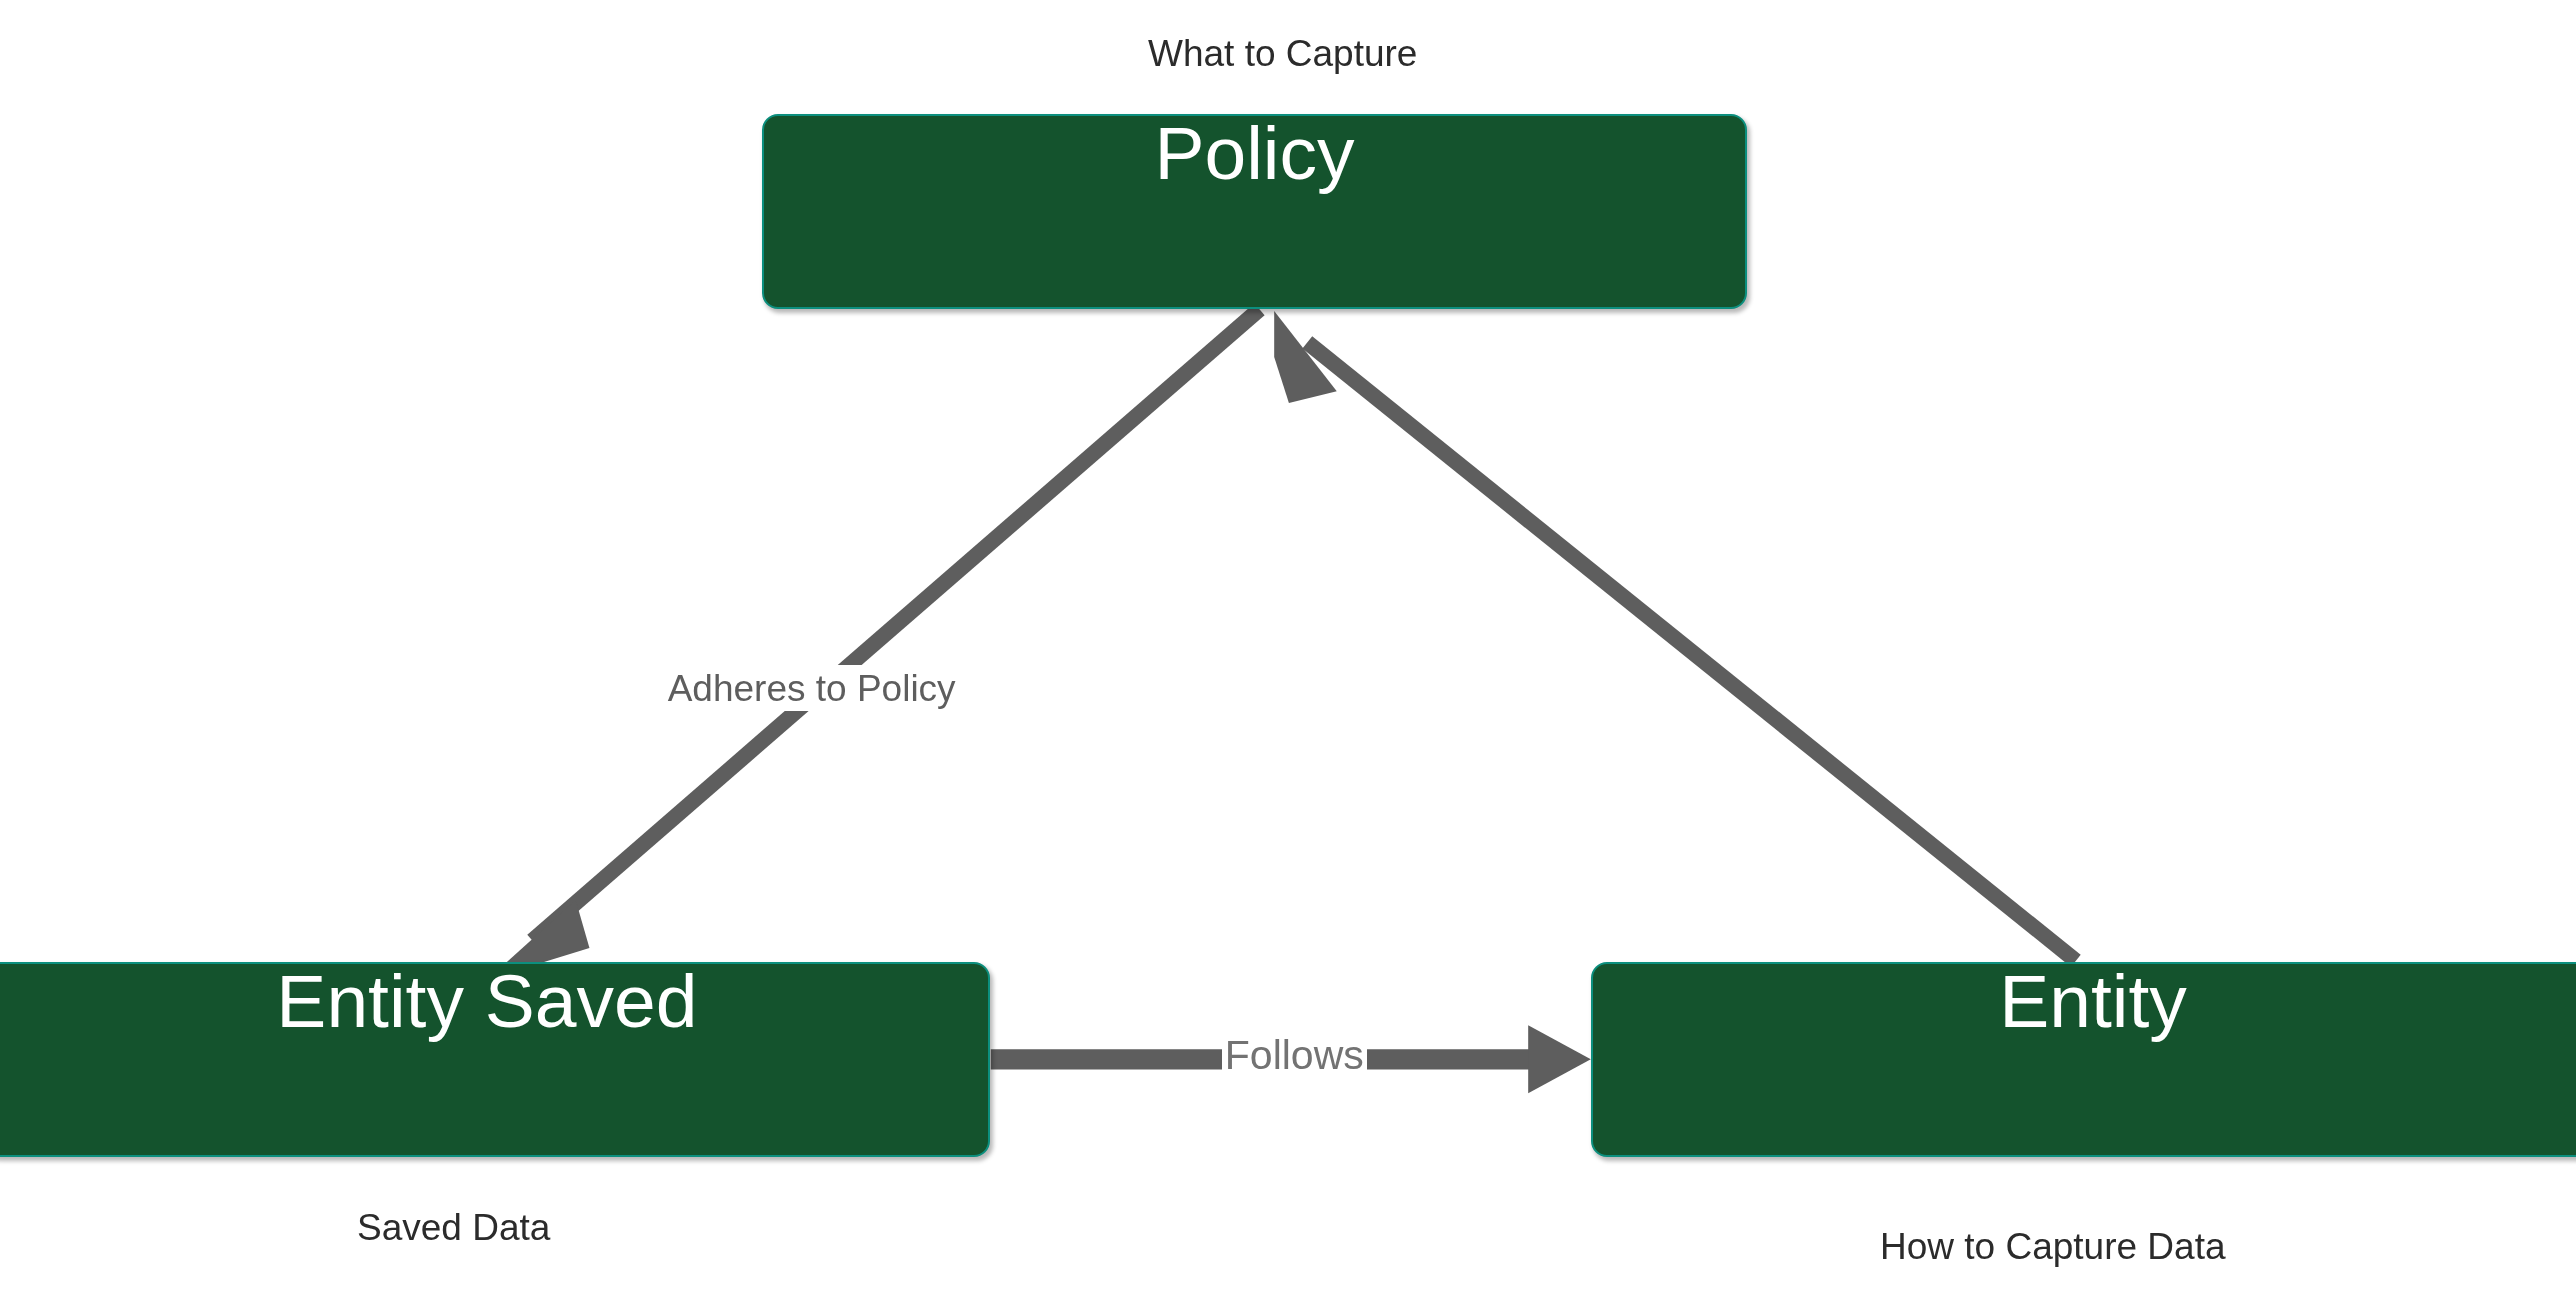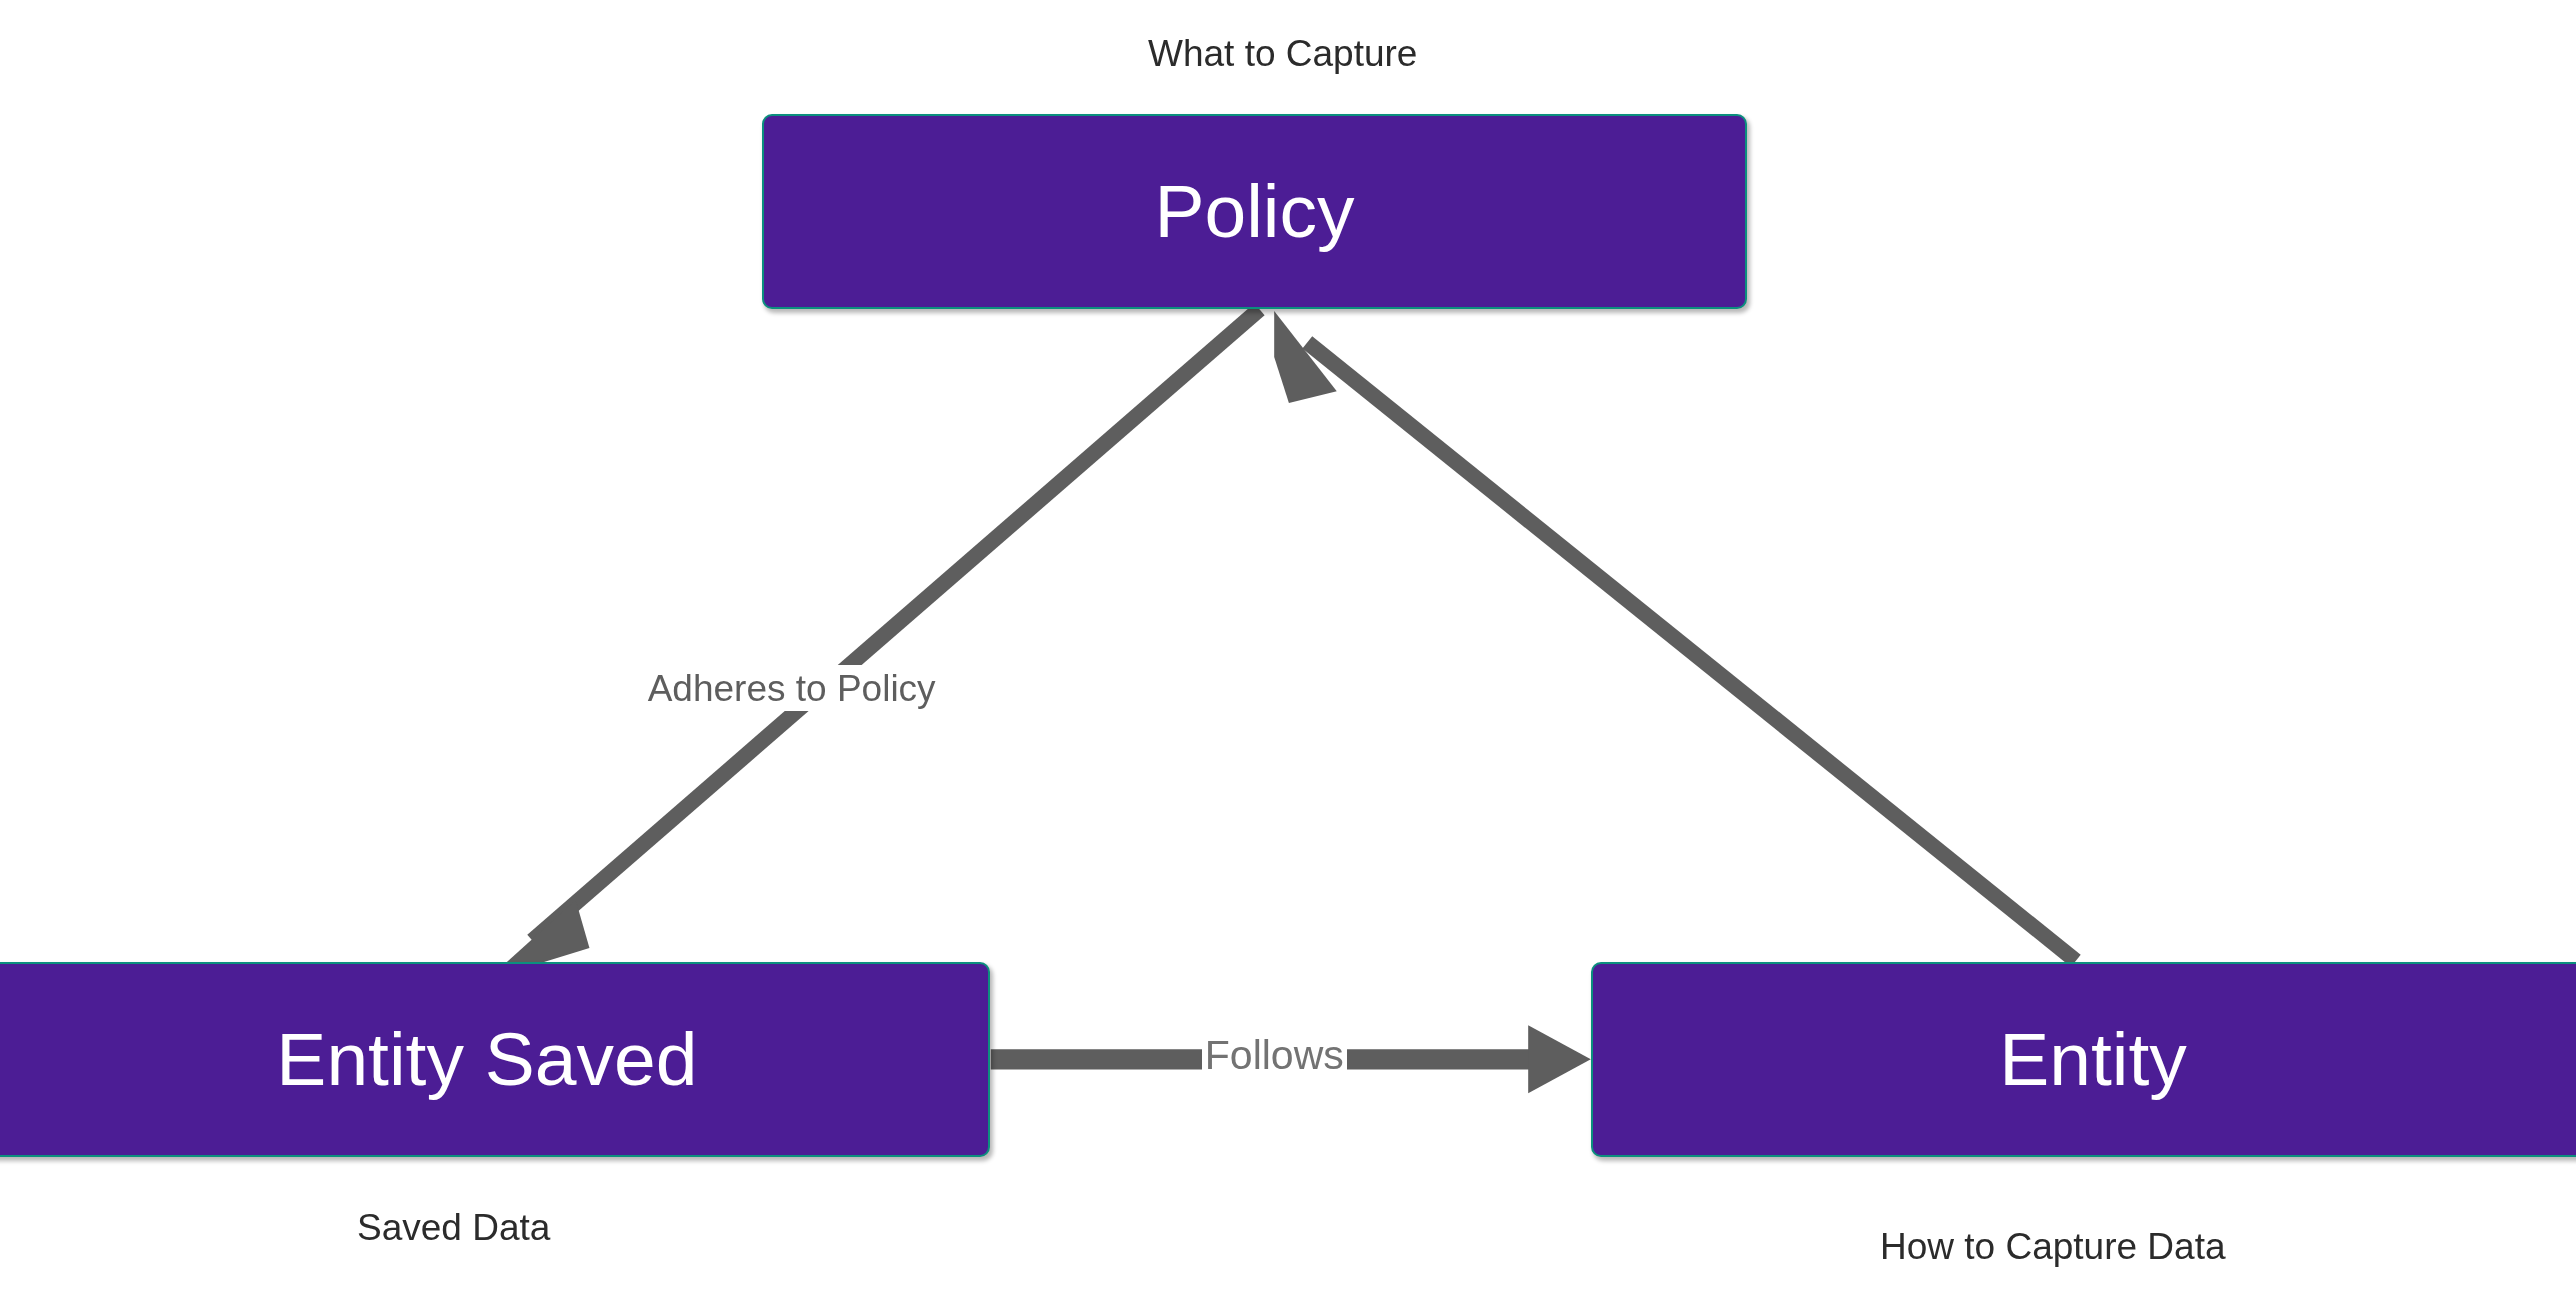--- a/index.html
+++ b/index.html
@@ -23,25 +23,25 @@
     left: 0;
     top: 0;
     width: 2576px;
     height: 1294px;
   }
 
   
   .node {
     position: absolute;
     box-sizing: border-box;
-    background: #4c1d95;
+    background: #14532d;
     border: 2.8px solid #0C8F7E;
-    border-radius: 10px;
+    border-radius: 16px;
     display: flex;
-    align-items: center;
+    align-items: flex-start;
     justify-content: center;
     box-shadow: 2.8px 3.7px 4.6px rgba(0,0,0,0.28);
     z-index: 3;
   }
   .node-label {
     color: #ffffff;
     font-family: "Liberation Sans", sans-serif;
     font-weight: 400;
     font-size: 75px;
     line-height: 1;
@@ -94,20 +94,21 @@
   }
 
   
   .edge-label {
     position: absolute;
     font-family: "Liberation Sans", sans-serif;
     line-height: 1;
     white-space: nowrap;
     background: #ffffff;
     z-index: 5;
+    margin-left: 20px;
   }
   #edge-label-adheres {
     left: 644px;
     top: 665px;
     color: #5E5E5E;
     font-size: 37px;
     padding: 4.6px 3.7px;
   }
   #edge-label-mapped {
     left: 1463px;

